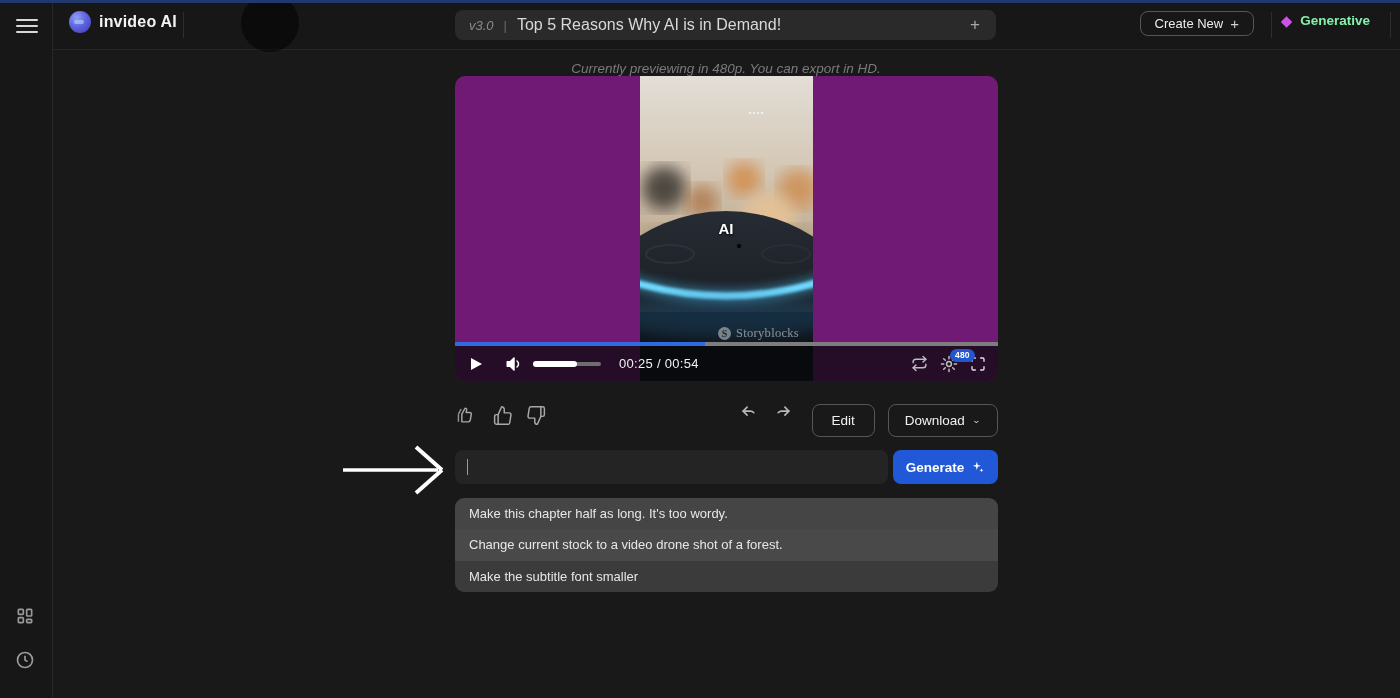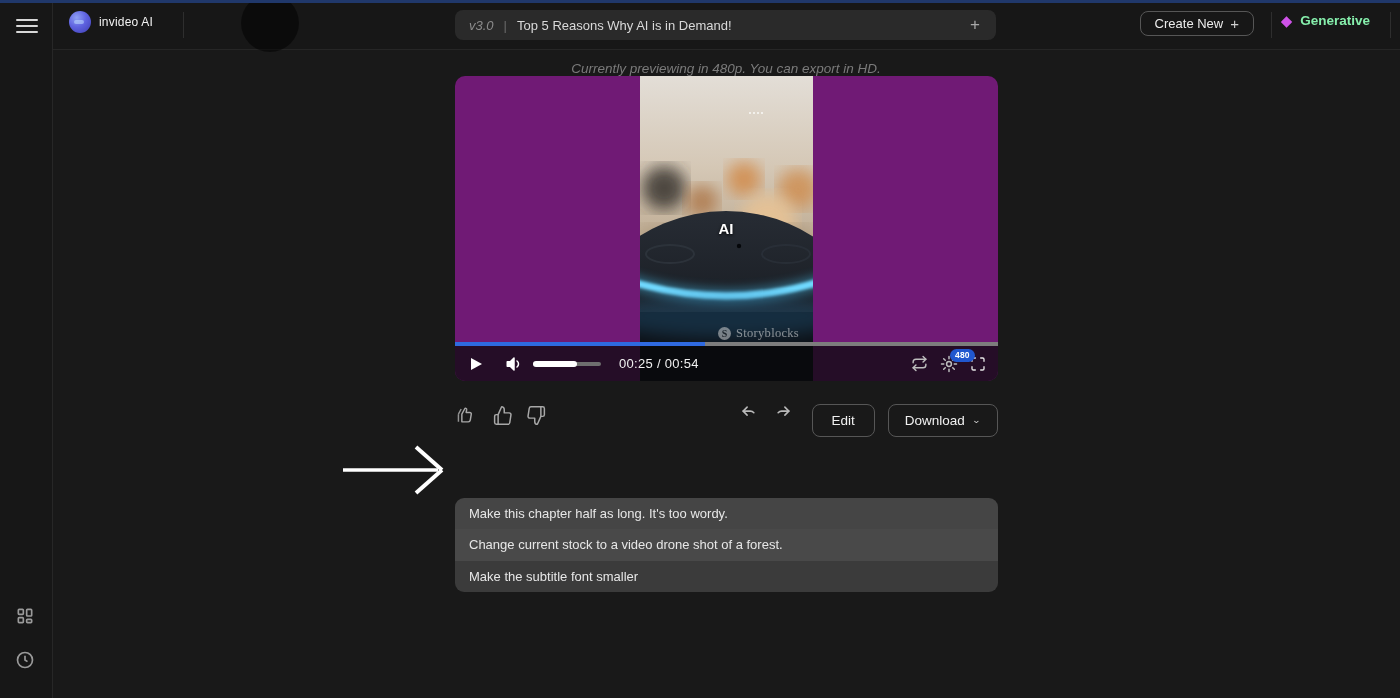--- a/index.html
+++ b/index.html
@@ -14,28 +14,28 @@
   .sidebar { position:absolute; top:0; left:0; width:53px; height:698px; background:#171717; border-right:1px solid #272727; z-index:3; }
   .sidebar .menu-btn { position:absolute; top:15px; left:16px; width:22px; height:20px; cursor:pointer; }
   .sidebar .menu-btn span { display:block; height:2px; background:#d8d8d8; border-radius:1px; margin:4px 0; }
   .sidebar-bottom-icon { position:absolute; left:15px; width:22px; height:22px; color:#9a9a9a; cursor:pointer; }
 
   
   .header { position:absolute; top:0; left:53px; width:1347px; height:50px; background:#171717; border-bottom:1px solid #262626; z-index:2; }
   .brand { position:absolute; left:16px; top:11px; display:flex; align-items:center; gap:8px; cursor:pointer; }
   .brand-blob { width:22px; height:22px; border-radius:50%; background:radial-gradient(circle at 35% 30%, #8fa0f5 0%, #5f63e0 45%, #3c3cb2 100%); position:relative; }
   .brand-blob::after { content:""; position:absolute; left:5px; top:9px; width:10px; height:4px; border-radius:3px; background:rgba(190,220,255,.55); }
-  .brand-text { color:#f2f2f2; font-size:12px; font-weight:normal; letter-spacing:.2px; }
+  .brand-text { color:#f2f2f2; font-size:16px; font-weight:bold; letter-spacing:.2px; }
   .header-divider { position:absolute; top:12px; width:1px; height:26px; background:#2e2e2e; }
   .cursor-spotlight { position:absolute; left:188px; top:-6px; width:58px; height:58px; border-radius:50%; background:rgba(0,0,0,.5); z-index:6; }
 
   .title-tab { position:absolute; left:402px; top:10px; width:541px; height:30px; background:#2a2a2a; border-radius:8px; display:flex; align-items:center; padding:0 14px; cursor:pointer; }
   .title-tab .ver { color:#8b8b8b; font-size:13px; font-style:italic; }
   .title-tab .sep { color:#6a6a6a; margin:0 10px; font-size:13px; }
-  .title-tab .ttl { color:#d9d9d9; font-size:13px; white-space:nowrap; overflow:hidden; }
+  .title-tab .ttl { color:#d9d9d9; font-size:16px; white-space:nowrap; overflow:hidden; }
   .title-tab .plus { margin-left:auto; color:#a8a8a8; font-size:17px; font-weight:400; cursor:pointer; padding:0 2px; }
 
   .create-new { position:absolute; right:146px; top:11px; height:25px; border:1px solid #565656; border-radius:8px; background:transparent; color:#ececec; font-size:13px; padding:0 14px; display:flex; align-items:center; gap:7px; cursor:pointer; }
   .create-new .plus { font-size:15px; color:#cfcfcf; }
   .generative { position:absolute; right:30px; top:13px; display:flex; align-items:center; gap:8px; cursor:pointer; }
   .generative .diamond { font-size:15px; line-height:1; }
   .generative .glabel { font-size:13.5px; font-weight:bold; }
 
   
   .preview-note { position:absolute; top:61px; left:453px; width:546px; text-align:center; color:#7b7b7b; font-size:13.5px; font-style:italic; }
@@ -291,20 +291,33 @@
     </div>
     <button class="btn-outline edit-btn">
       <span>Edit</span>
     </button>
     <button class="btn-outline dl-btn">
       <span>Download</span>
       <span class="chev">⌄</span>
     </button>
   </div>
 
+  <div class="prompt-row">
+    <div class="prompt-box">
+      <input type="text" placeholder="" style="">
+      <div class="caret"></div>
+    </div>
+    <button class="generate-btn">
+      <span>Generate</span>
+      <svg class="ic" width="14" height="14" viewBox="0 0 24 24">
+        <path d="M10 3l1.6 5.4L17 10l-5.4 1.6L10 17l-1.6-5.4L3 10l5.4-1.6z" fill="#fff"></path>
+        <path d="M18 14l.9 2.6L21.5 17.5l-2.6.9L18 21l-.9-2.6-2.6-.9 2.6-.9z" fill="#fff"></path>
+      </svg>
+    </button>
+  </div>
 
   <div class="suggestions">
     <div class="sugg sugg-0">Make this chapter half as long. It's too wordy.</div>
     <div class="sugg sugg-2">Change current stock to a video drone shot of a forest.</div>
     <div class="sugg sugg-1">Make the subtitle font smaller</div>
   </div>
 
   <svg class="anno-arrow" width="108" height="52" viewBox="0 0 108 52">
     <line x1="3" y1="26" x2="98" y2="26" stroke="#fff" stroke-width="3.5"></line>
     <line x1="76" y1="3" x2="102" y2="26" stroke="#fff" stroke-width="4"></line>

